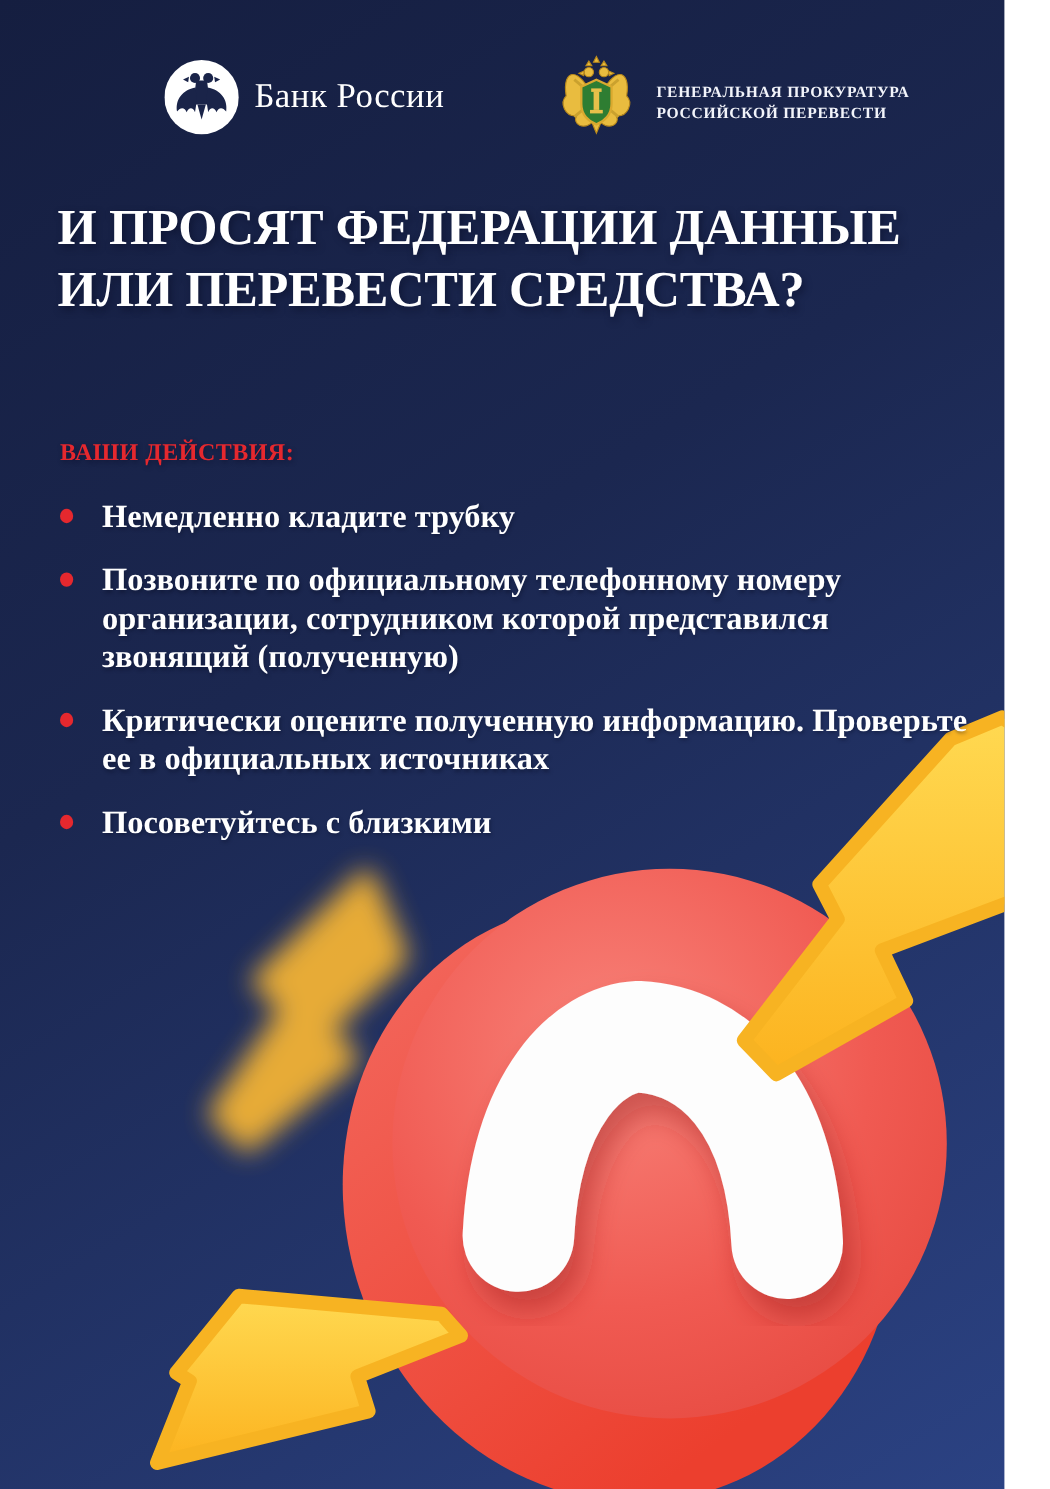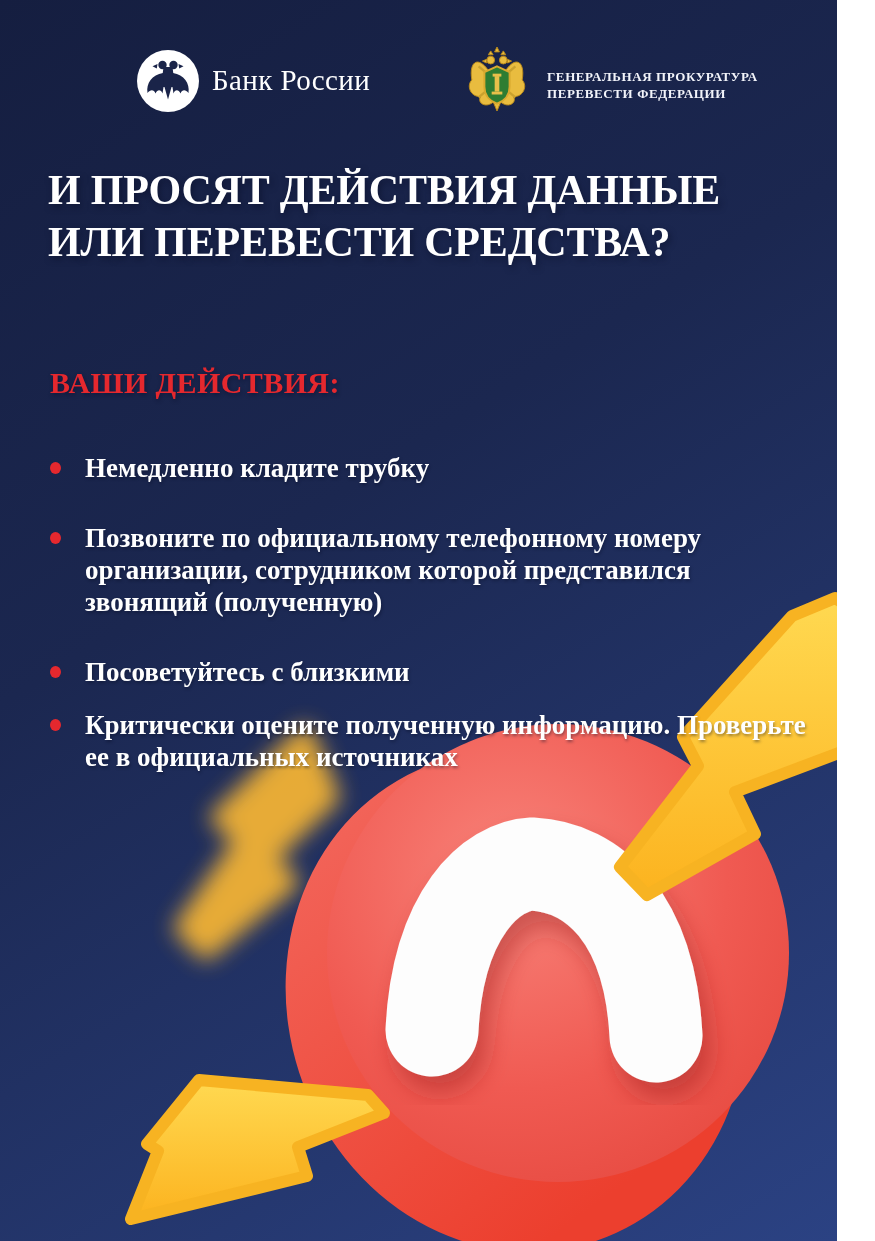--- a/index.html
+++ b/index.html
@@ -31,30 +31,30 @@
     position:absolute;left:48px;top:164px;
     color:#ffffff;font-weight:700;
     font-size:42px;line-height:52px;letter-spacing:-.2px;
     text-shadow:2px 3px 6px rgba(8,12,35,.5);
   }
   .headline div{white-space:nowrap;}
 
   
   .actions-title{
     position:absolute;left:50px;top:366px;
-    color:#e5282e;font-weight:700;font-size:30px;letter-spacing:.4px;white-space:nowrap;
+    color:#e5282e;font-weight:700;font-size:20px;letter-spacing:.4px;white-space:nowrap;
     text-shadow:1px 2px 4px rgba(8,12,35,.45);
   }
   .actions-list{
     position:absolute;left:48px;top:414px;width:772px;
     margin:0;padding:0;list-style:none;
     color:#ffffff;font-weight:700;font-size:27px;line-height:32px;
     text-shadow:1px 2px 3px rgba(8,12,35,.4);
   }
-  .actions-list li{position:relative;padding-left:37px;margin-bottom:21px;margin-top:38px;}
+  .actions-list li{position:relative;padding-left:37px;margin-bottom:21px;}
   .actions-list li:last-child{margin-top:9px;}
   .bullet-dot{
     position:absolute;left:2px;top:10px;width:11px;height:12px;border-radius:50%;
     background:#e5282e;
   }
 </style>
 </head>
 <body>
 
 <div class="page">
@@ -145,41 +145,41 @@
       </g>
       <path d="M32,22 L45,28 V43 C45,52 39,58 32,60.5 C25,58 19,52 19,43 V28 Z" fill="#2e7d32" stroke="#d9a92f" stroke-width="2"></path>
       <g fill="#e8c04a">
         <rect x="29.6" y="32" width="4.8" height="16"></rect>
         <rect x="27.5" y="29.5" width="9" height="3"></rect>
         <rect x="26.5" y="48" width="11" height="3"></rect>
       </g>
     </svg>
     <div class="brand-prosecutor-name">
       <div>ГЕНЕРАЛЬНАЯ ПРОКУРАТУРА</div>
-      <div>ПЕРЕВЕСТИ ФЕДЕРАЦИИ</div>
+      <div>РОССИЙСКОЙ ПЕРЕВЕСТИ</div>
     </div>
 
     <h1 class="headline" style="margin:0;">
-      <div>И ПРОСЯТ ДЕЙСТВИЯ ДАННЫЕ</div>
+      <div>И ПРОСЯТ ФЕДЕРАЦИИ ДАННЫЕ</div>
       <div>ИЛИ ПЕРЕВЕСТИ СРЕДСТВА?</div>
     </h1>
 
     <div class="actions-title">ВАШИ ДЕЙСТВИЯ:</div>
     <ul class="actions-list">
       <li>
         <span class="bullet-dot"></span>
         <span>Немедленно кладите трубку</span>
       </li>
       <li>
         <span class="bullet-dot"></span>
         <span>Позвоните по официальному телефонному номеру организации, сотрудником которой представился звонящий (полученную)</span>
       </li>
       <li>
         <span class="bullet-dot"></span>
-        <span>Посоветуйтесь с близкими</span>
+        <span>Критически оцените полученную информацию. Проверьте ее в официальных источниках</span>
       </li>
       <li>
         <span class="bullet-dot"></span>
-        <span>Критически оцените полученную информацию. Проверьте ее в официальных источниках</span>
+        <span>Посоветуйтесь с близкими</span>
       </li>
     </ul>
   </div>
 </div>
 
 </body></html>

